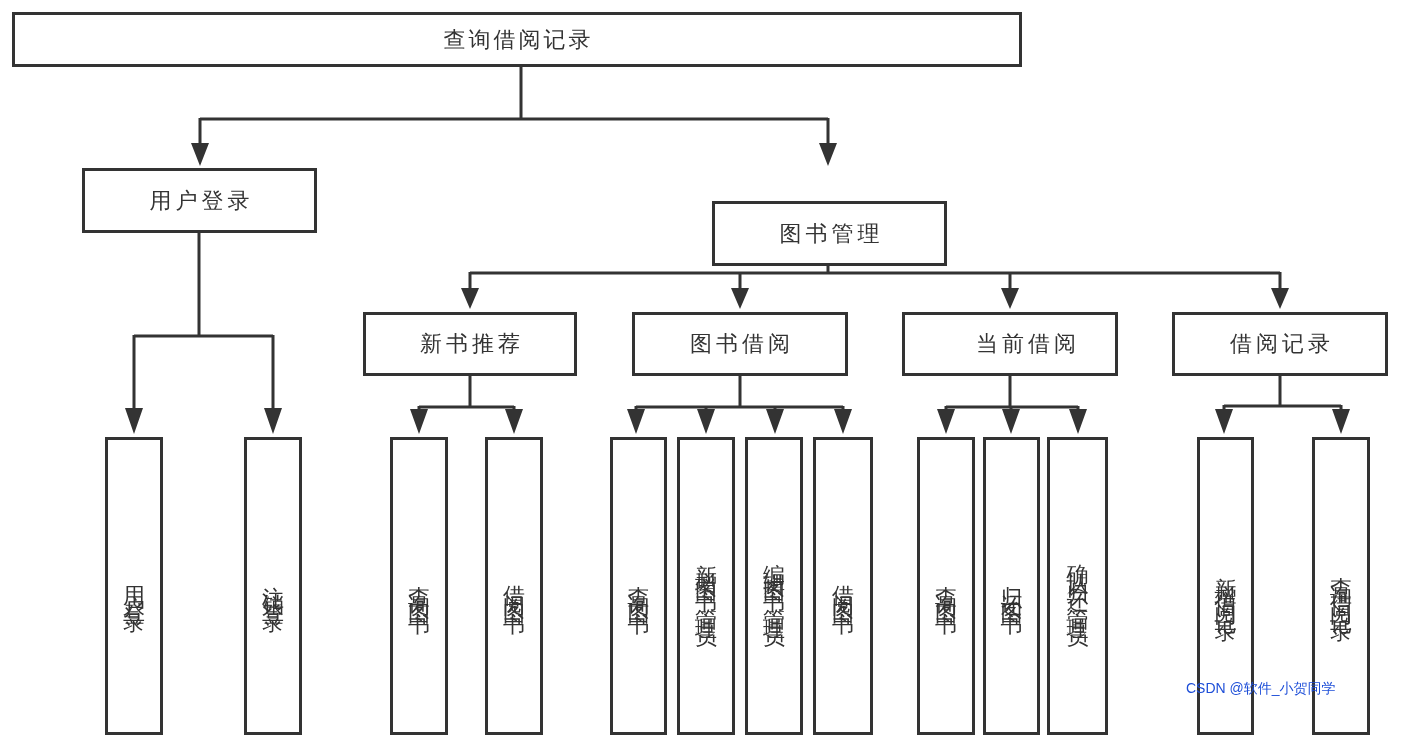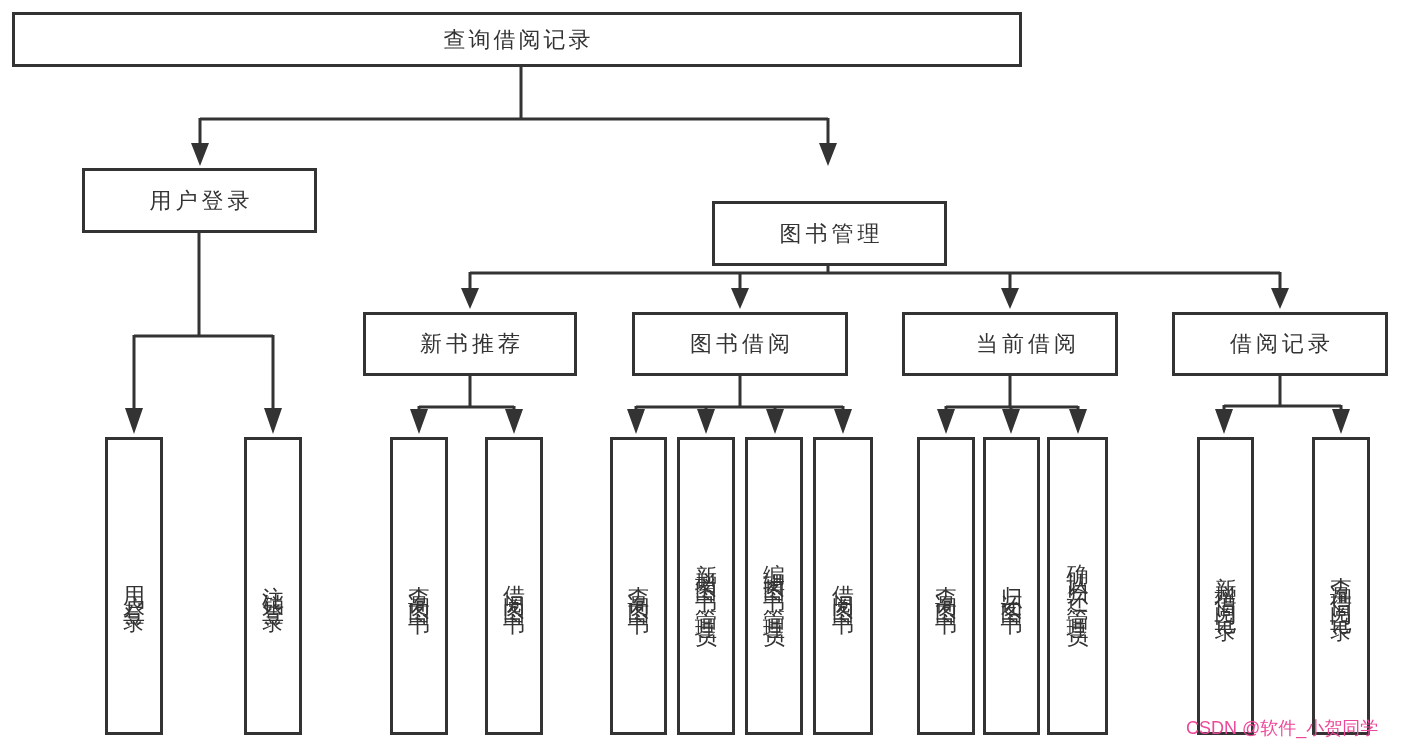--- a/index.html
+++ b/index.html
@@ -33,23 +33,23 @@
     justify-content:center;
     writing-mode:vertical-rl;
     font-size:22px;
     letter-spacing:9px;
     line-height:1.1;
     z-index:2;
   }
   .watermark{
     position:absolute;
     left:1186px;
-    top:716px;
-    font-size:18px;
-    color:#ec4899;
+    top:680px;
+    font-size:14px;
+    color:#1d4ed8;
     white-space:nowrap;
     z-index:3;
   }
 </style>
 </head>
 <body>
 
 <div id="canvas">
 
   <svg id="connectors" viewBox="0 0 1405 747" xmlns="http://www.w3.org/2000/svg">

